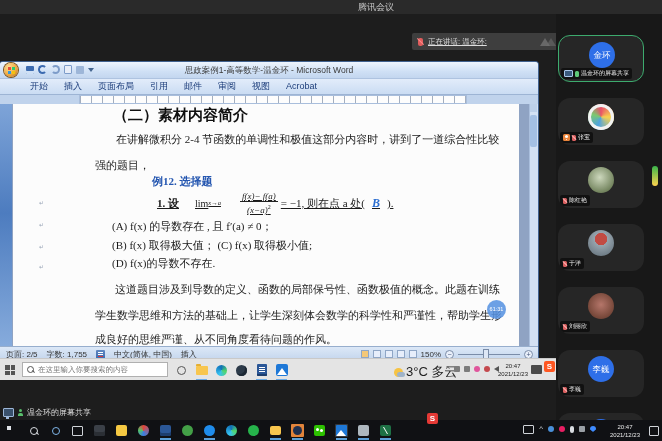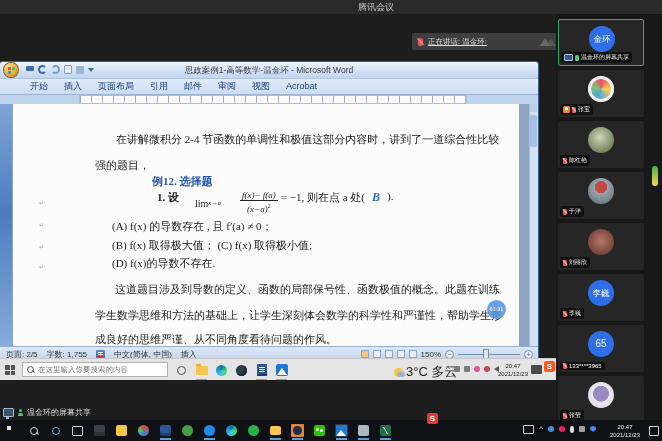--- a/index.html
+++ b/index.html
@@ -40,21 +40,21 @@
   .ruler{position:relative;height:9px;background:#c0d3ec;}
   .rband{position:absolute;left:80px;right:72px;top:1px;height:7px;background:#fdfdfd;
          background-image:repeating-linear-gradient(90deg,rgba(90,110,140,.55) 0 1px,transparent 1px 11px);box-shadow:0 0 0 1px #a9bedc;}
   .docarea{position:relative;height:242px;background:#8fa3c3;overflow:hidden;}
   .dstrip{position:absolute;left:0;top:0;width:12px;height:242px;background:linear-gradient(180deg,#7ea4d8,#4d7cbf 45%,#86abdc);}
   .page{position:absolute;left:13px;top:0;width:506px;height:242px;background:#fcfcfc;font-family:"Liberation Serif","DejaVu Serif",serif;color:#1b1b1b;}
   .page .abs{position:absolute;white-space:nowrap;}
   .h2x{font-family:"Liberation Sans","DejaVu Sans",sans-serif;font-weight:bold;font-size:15px;color:#101010;}
   .bl{font-size:11px;}
   .ex{font-size:11px;font-weight:bold;color:#2456b0;}
-  .mathline{display:flex;font-size:11px;}
+  .mathline{display:flex;align-items:center;font-size:11px;text-decoration:underline;}
   .limw{display:inline-flex;flex-direction:row;align-items:center;font-size:10px;line-height:9px;margin:0 16px;}
   .limw .ls{font-size:6.5px;font-style:italic;line-height:6px;}
   .frac{display:inline-flex;flex-direction:column;align-items:center;font-size:9px;font-style:italic;line-height:10px;margin:0 3px;}
   .frac .num{border-bottom:1px solid #222;padding:0 2px;}
   .frac sup{font-size:6px;font-style:normal;}
   .ans{color:#2d6fd1;font-weight:bold;font-style:italic;font-size:12px;padding:0 7px;}
   .pilc{font-size:6px;color:#9aa6b8;font-family:"DejaVu Sans",sans-serif;}
   .fbadge{position:absolute;left:474px;top:196px;width:19px;height:19px;border-radius:50%;
           background:rgba(82,143,224,.85);color:#fff;font-size:5.5px;line-height:19px;text-align:center;
           font-family:"Liberation Sans",sans-serif;}
@@ -114,21 +114,21 @@
   .strip{position:absolute;left:0;top:380px;width:556px;height:40px;background:#1d1d1d;}
   .sharebn{position:absolute;left:3px;bottom:2px;display:flex;align-items:center;gap:3px;}
   .mon{width:9px;height:7px;border:1px solid #9db7d8;background:#39506b;border-radius:1px;position:relative;}
   .mon::after{content:"";position:absolute;left:2px;bottom:-3px;width:3px;height:2px;background:#9db7d8;}
   .pdown{width:7px;height:7px;position:relative;}
   .pdown::before{content:"";position:absolute;left:2px;top:0;width:3px;height:3px;border-radius:50%;background:#59c06c;}
   .pdown::after{content:"";position:absolute;left:1px;top:4px;width:5px;height:3px;border-radius:2px 2px 0 0;background:#59c06c;}
   .sharebn .tx{font-size:8px;color:#ddd;white-space:nowrap;}
   
   .sidebar{position:absolute;left:556px;top:14px;width:106px;height:406px;background:#181818;padding-top:5px;box-sizing:border-box;}
-  .tile{position:relative;width:86px;height:47px;margin:0 0 4px 2px;background:#262626;border-radius:2px;box-sizing:border-box;overflow:hidden;}
+  .tile{position:relative;width:86px;height:47px;margin:16px 0 4px 2px;background:#262626;border-radius:12px;box-sizing:border-box;overflow:hidden;}
   .tile.active{border:1px solid #3dab6e;}
   .avatar{position:absolute;left:30px;top:6px;width:26px;height:26px;border-radius:50%;}
   .avatar.init{background:#2e6fe8;color:#fff;font-size:8.5px;line-height:26px;text-align:center;}
   .avatar.num{font-size:10px;}
   .av-p1{background:conic-gradient(#e94f6a,#f7d34e 25%,#4ea3e0 55%,#7bc96f 80%,#e94f6a);box-shadow:inset 0 0 0 3px #f2f2f2;}
   .av-p2{background:radial-gradient(circle at 45% 40%,#cdd8bd,#74855f 70%,#4c5a3f);}
   .av-p3{background:radial-gradient(circle at 50% 35%,#c24b43 0 28%,#97a4ad 30%,#5d6b75);}
   .av-p4{background:radial-gradient(circle at 50% 45%,#b5766a,#7a4a3c 65%,#55352c);}
   .av-p5{background:radial-gradient(circle at 50% 45%,#9c8bc0 0 40%,#ece8f1 42%,#d8d2e2);}
   .plabel{position:absolute;left:2px;bottom:2px;display:flex;align-items:center;gap:2px;
@@ -229,20 +229,21 @@
       <span class="tab">视图</span>
       <span class="tab">Acrobat</span>
     </div>
     <div class="ruler">
         <div class="rband"></div>
       </div>
 
     <div class="docarea">
       <div class="dstrip"></div>
       <div class="page">
+        <div class="abs h2x" style="left:100px;top:2px">（二）素材内容简介</div>
         <div class="abs bl" style="left:103px;top:28px">在讲解微积分 2-4 节函数的单调性和极值这部分内容时，讲到了一道综合性比较</div>
         <div class="abs bl" style="left:82px;top:54px">强的题目，</div>
         <div class="abs ex" style="left:139px;top:70px">例12. 选择题</div>
 
         <div class="abs mathline" style="left:144px;top:86px;height:26px">
           <b>1. 设</b>
           <span class="limw">
             <span>lim</span>
             <span class="ls">x→a</span>
           </span>

